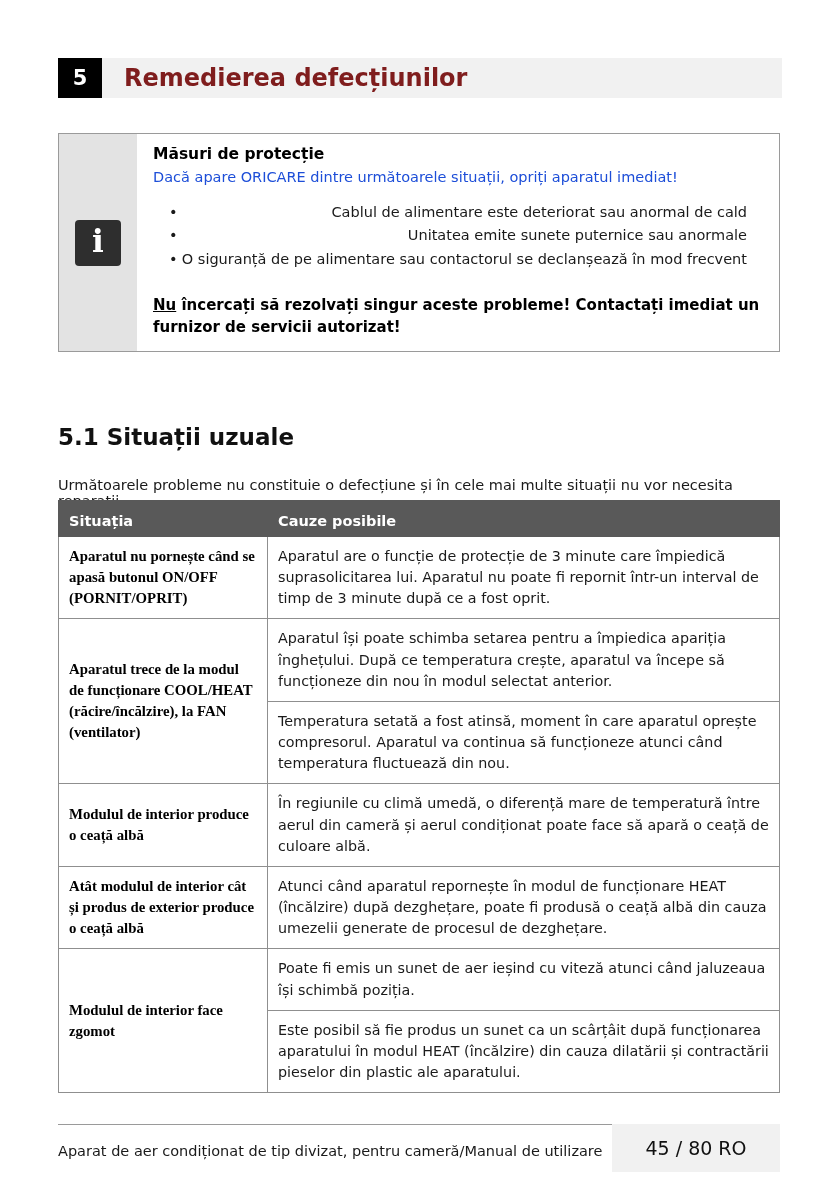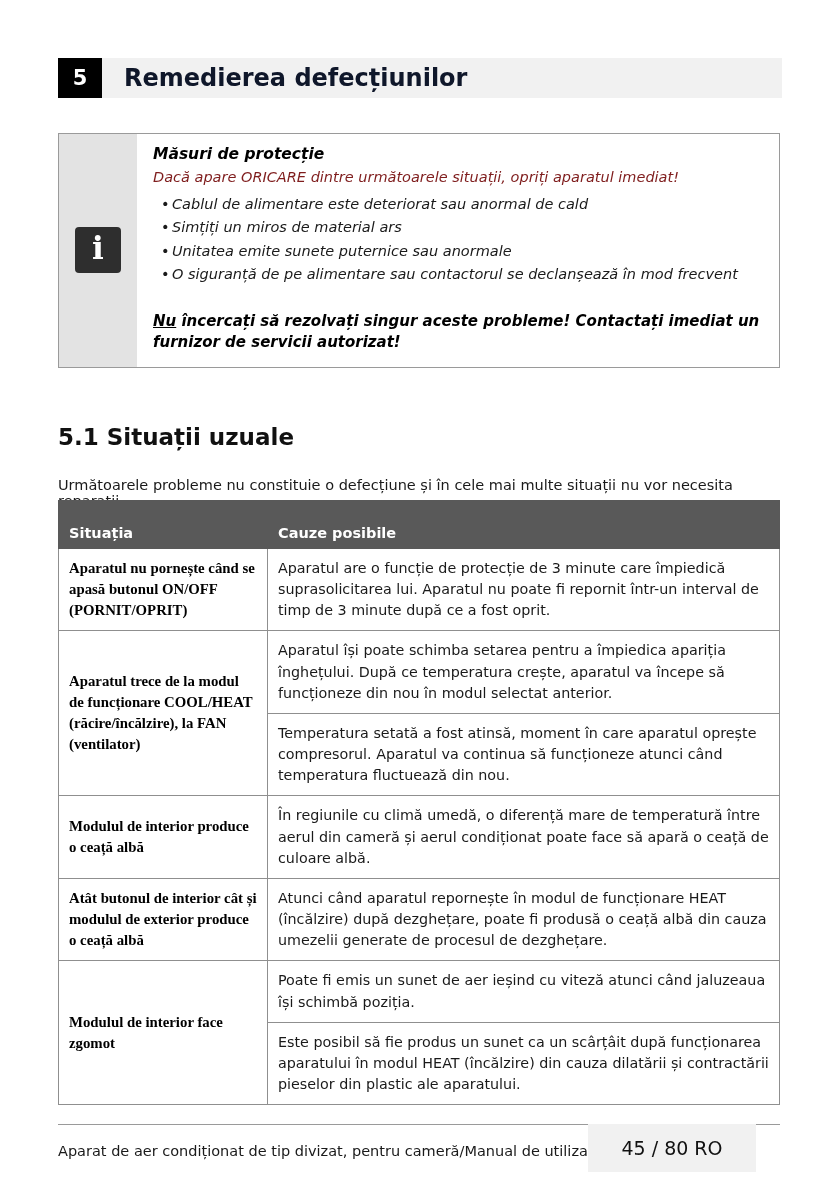--- a/index.html
+++ b/index.html
@@ -44,21 +44,21 @@
     justify-content: center;
     letter-spacing: 0;
   }
   .chapter-title {
     flex: 1;
     display: flex;
     align-items: center;
     padding-left: 22px;
     font-size: 24px;
     font-weight: bold;
-    color: #0f172a;
+    color: #7f1d1d;
   }
 
   
   .warning-box {
     position: absolute;
     left: 58px;
     top: 133px;
     width: 722px;
     border: 1px solid #9a9a9a;
     box-sizing: border-box;
@@ -85,36 +85,36 @@
     font-weight: bold;
     font-family: "DejaVu Serif", "Liberation Serif", serif;
     line-height: 1;
     padding-bottom: 3px;
     box-sizing: border-box;
   }
   .warning-body {
     flex: 1;
     padding: 11px 16px 13px 16px;
     box-sizing: border-box;
-    font-style: italic;
   }
   .warning-title {
     font-size: 15.5px;
     font-weight: bold;
     margin-bottom: 6px;
   }
   .warning-lead {
     font-size: 14.5px;
     margin-bottom: 5px;
-    color: #7f1d1d;
+    color: #1d4ed8;
   }
   .warning-list {
-    margin: 8px;
+    margin: 16px;
     padding: 0;
     list-style: none;
+    text-align: right;
   }
   .warning-list li {
     font-size: 14.5px;
     color: #1a1a1a;
     line-height: 1.62;
     padding-left: 11px;
     position: relative;
   }
   .warning-list li:before {
     content: "•";
@@ -159,21 +159,21 @@
     width: 722px;
     border-collapse: collapse;
     table-layout: fixed;
   }
   table.issues th {
     background: #595959;
     color: #ffffff;
     font-size: 14.5px;
     font-weight: bold;
     text-align: left;
-    padding: 24px 10px 7px 10px;
+    padding: 12px 10px 7px 10px;
     border: 1px solid #595959;
   }
   table.issues th.col-a { width: 188px; }
   table.issues td {
     border: 1px solid #8f8f8f;
     vertical-align: middle;
     padding: 9px 10px 9px 10px;
     font-size: 14.3px;
     line-height: 1.48;
     color: #1a1a1a;
@@ -199,21 +199,21 @@
   }
   .footer-text {
     position: absolute;
     left: 58px;
     top: 1143px;
     font-size: 14.5px;
     color: #1a1a1a;
   }
   .footer-page {
     position: absolute;
-    left: 588px;
+    left: 612px;
     top: 1124px;
     width: 168px;
     height: 48px;
     background: #f1f1f1;
     display: flex;
     align-items: center;
     justify-content: center;
     font-size: 19px;
     color: #111111;
   }
@@ -230,21 +230,20 @@
 
   <div class="warning-box">
     <div class="warning-icon-col">
       <div class="info-badge">i</div>
     </div>
     <div class="warning-body">
       <div class="warning-title">Măsuri de protecție</div>
       <div class="warning-lead">Dacă apare ORICARE dintre următoarele situații, opriți aparatul imediat!</div>
       <ul class="warning-list">
         <li>Cablul de alimentare este deteriorat sau anormal de cald</li>
-        <li>Simțiți un miros de material ars</li>
         <li>Unitatea emite sunete puternice sau anormale</li>
         <li>O siguranță de pe alimentare sau contactorul se declanșează în mod frecvent</li>
       </ul>
       <div class="warning-footer"><span class="underline">Nu</span><span> încercați să rezolvați singur aceste probleme! Contactați imediat un furnizor de servicii autorizat!</span></div>
     </div>
   </div>
 
   <div class="section-title">5.1 Situații uzuale</div>
   <div class="section-intro">Următoarele probleme nu constituie o defecțiune și în cele mai multe situații nu vor necesita reparații.</div>
 
@@ -269,21 +268,21 @@
       <tr>
         <td>Temperatura setată a fost atinsă, moment în care aparatul oprește compresorul. Aparatul va continua să funcționeze atunci când temperatura fluctuează din nou.</td>
       </tr>
 
       <tr>
         <td class="situation">Modulul de interior produce o ceață albă</td>
         <td>În regiunile cu climă umedă, o diferență mare de temperatură între aerul din cameră și aerul condiționat poate face să apară o ceață de culoare albă.</td>
       </tr>
 
       <tr>
-        <td class="situation">Atât butonul de interior cât și modulul de exterior produce o ceață albă</td>
+        <td class="situation">Atât modulul de interior cât și produs de exterior produce o ceață albă</td>
         <td>Atunci când aparatul repornește în modul de funcționare HEAT (încălzire) după dezghețare, poate fi produsă o ceață albă din cauza umezelii generate de procesul de dezghețare.</td>
       </tr>
 
       <tr>
         <td class="situation" rowspan="2">Modulul de interior face zgomot</td>
         <td>Poate fi emis un sunet de aer ieșind cu viteză atunci când jaluzeaua își schimbă poziția.</td>
       </tr>
       <tr>
         <td>Este posibil să fie produs un sunet ca un scârțâit după funcționarea aparatului în modul HEAT (încălzire) din cauza dilatării și contractării pieselor din plastic ale aparatului.</td>
       </tr>

